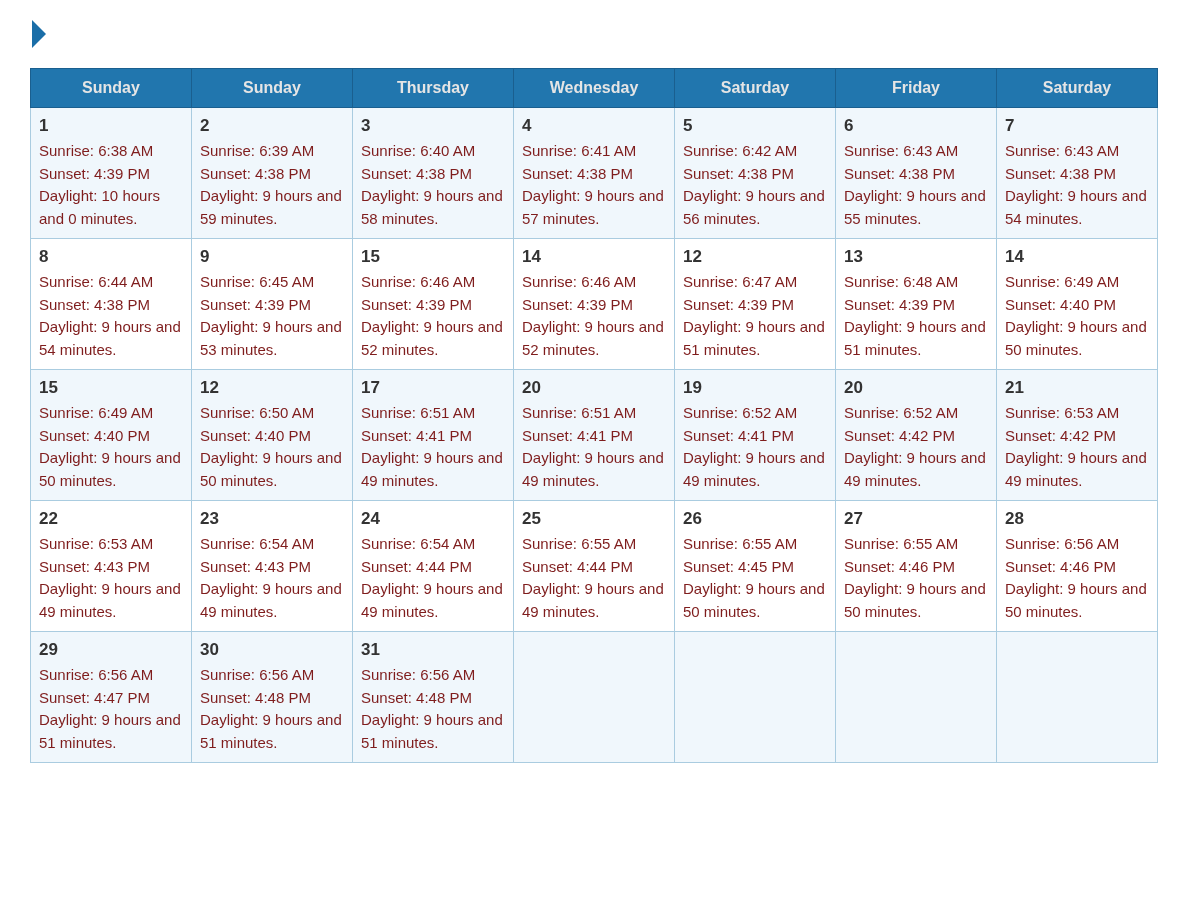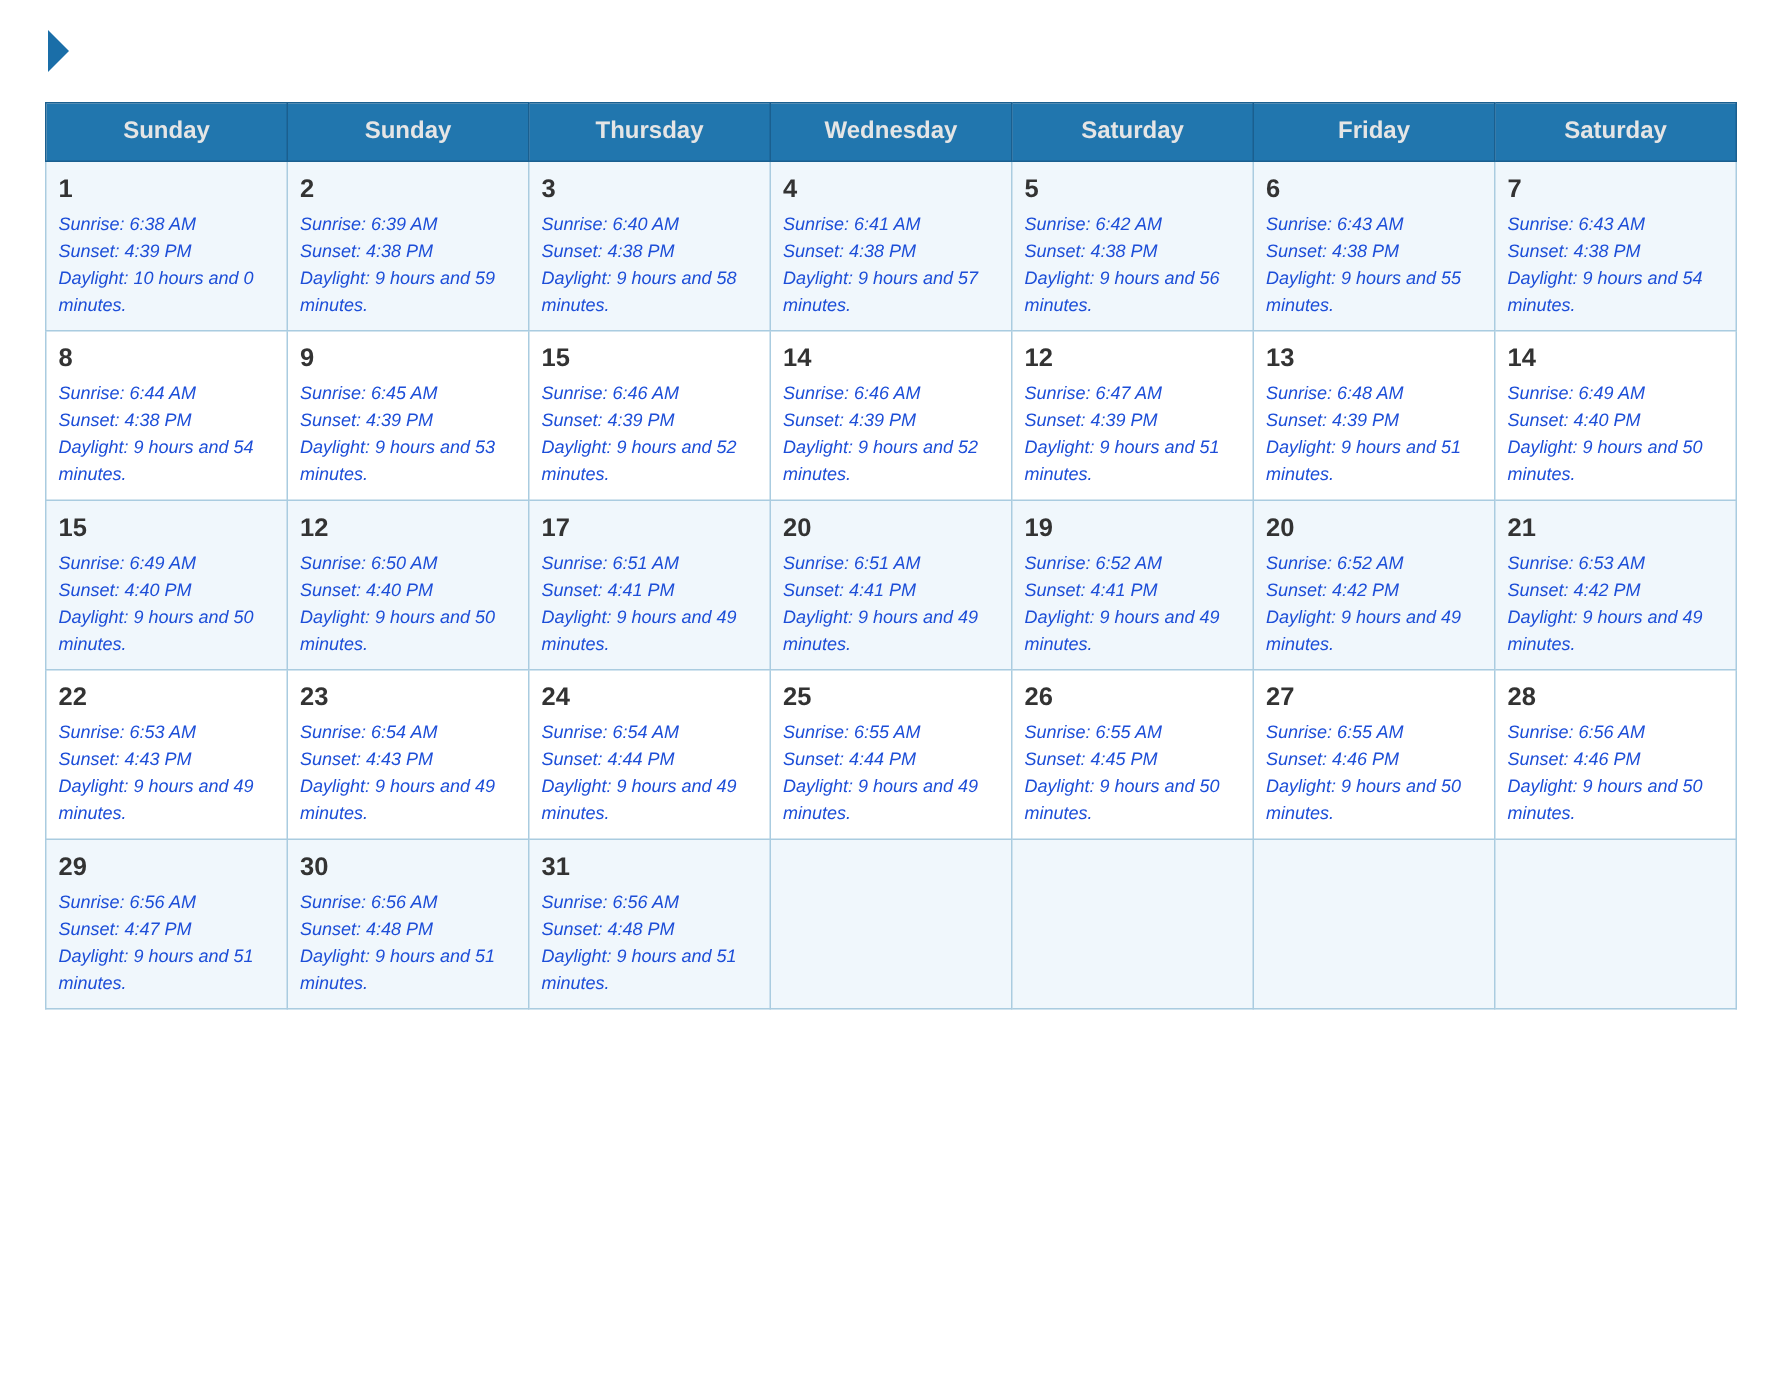--- a/index.html
+++ b/index.html
@@ -86,24 +86,23 @@
     tbody tr:nth-child(even) td {
       background-color: #fff;
     }
     .day-number {
       font-size: 17px;
       font-weight: bold;
       margin-bottom: 4px;
       display: block;
     }
     .day-info {
-      font-size: 12px;
+      font-size: 15px;
       line-height: 1.5;
-      color: #1d4ed8;
-      font-style: italic;
+      color: #7f1d1d;
     }
   </style>
 </head>
 <body>
 
 <div class="header">
   <div class="logo">
     <div class="logo-text">
       <span class="logo-general"></span>
       <span class="logo-triangle"></span>

